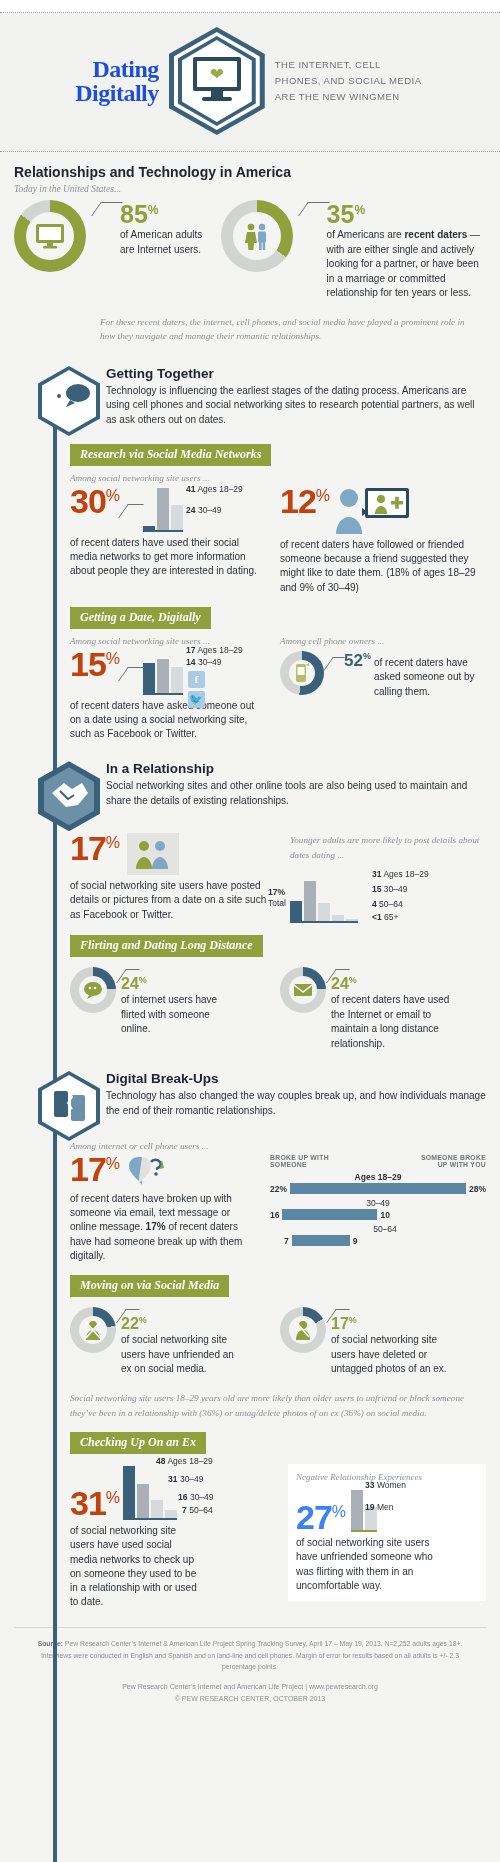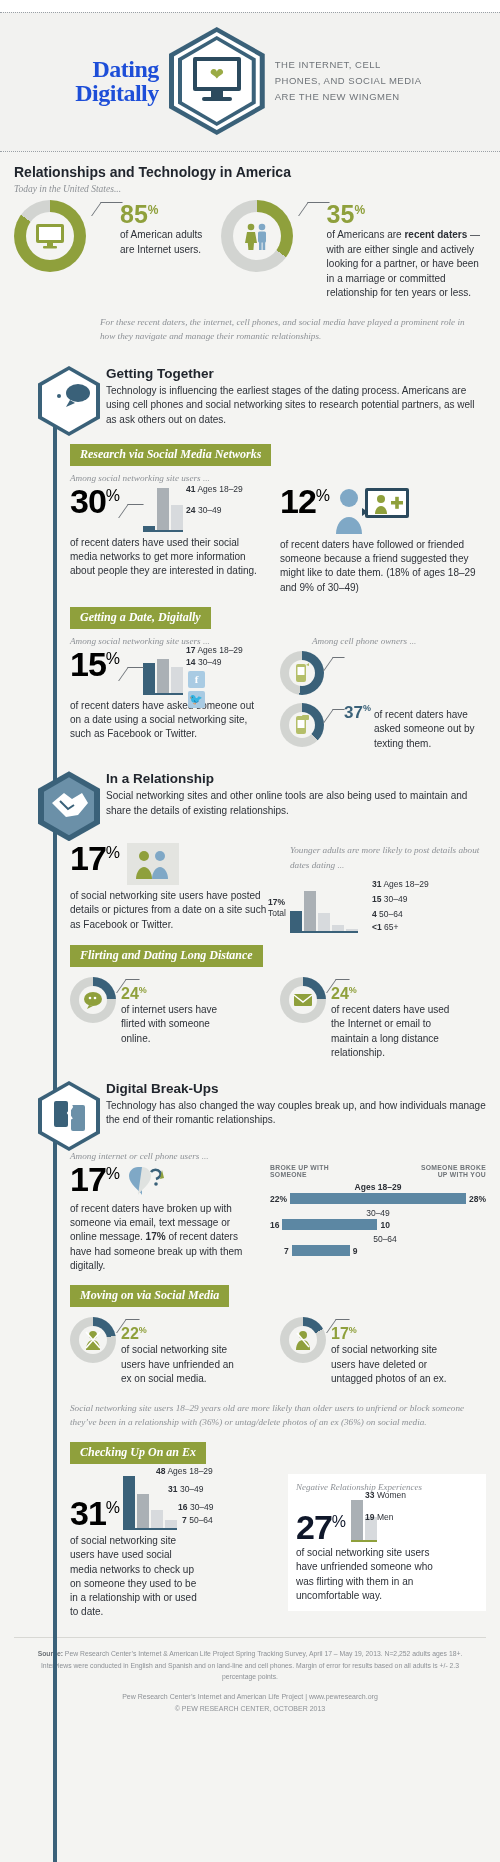--- a/index.html
+++ b/index.html
@@ -60,23 +60,23 @@
   .hexmark svg { position: absolute; inset: 0; }
 
   .blockhead { margin-left: 92px; }
   .blockhead h3 { font-size: 13.5px; font-weight: bold; color: #21262e; margin-bottom: 3px; }
   .blockhead p { font-size: 10px; line-height: 1.45; color: #2d3138; }
 
   
   .ribbon { background: #8fa03c; color: #fff; font-family: "Liberation Serif", serif; font-style: italic; font-weight: bold; font-size: 12px; padding: 3px 10px 4px 10px; display: inline-block; margin: 12px 0 0 56px; }
   .sub-among { font-family: "Liberation Serif", serif; font-style: italic; font-size: 9.2px; color: #8d9196; margin: 7px 0 3px 0; }
 
-  .bignum { font-size: 34px; font-weight: bold; color: #000000; line-height: 0.9; letter-spacing: -1px; }
+  .bignum { font-size: 34px; font-weight: bold; color: #c2410c; line-height: 0.9; letter-spacing: -1px; }
   .bignum sup { font-size: 16px; font-weight: normal; }
-  .bignum.green { color: #0f172a; }
+  .bignum.green { color: #3b82f6; }
   .desc { font-size: 10px; line-height: 1.42; color: #2d3138; margin-top: 4px; }
 
   
   .minibars { display: flex; align-items: flex-end; gap: 2px; border-bottom: 2px solid #3a6179; height: 58px; }
   .minibars .b { width: 12px; }
   .bl-dark { background: #3a6179; }
   .bl-mid { background: #aab0b5; }
   .bl-light { background: #d7dadd; }
   .bar-lab { font-size: 8.5px; color: #2d3138; line-height: 1.3; white-space: nowrap; }
   .bar-lab b { font-weight: bold; }
@@ -242,21 +242,21 @@
           <div class="desc">of recent daters have followed or friended someone because a friend suggested they might like to date them. (18% of ages 18–29 and 9% of 30–49)</div>
         </div>
       </div>
     </div>
 
     
     <div class="ribbon">Getting a Date, Digitally</div>
     <div style="margin-left:56px;">
       <div class="row">
         <div class="sub-among" style="width:200px;">Among social networking site users ...</div>
-        <div class="sub-among" style="flex:1;margin-left:32px;">Among cell phone owners ...</div>
+        <div class="sub-among" style="flex:1;">Among cell phone owners ...</div>
       </div>
       <div class="row" style="align-items:flex-start;">
         <div style="width:200px;">
           <div style="display:flex; align-items:flex-start; gap:4px;">
             <div class="bignum"><span>15</span><sup>%</sup></div>
             <div class="leader" style="margin-top:18px; width:16px;"></div>
             <div style="display:flex; align-items:flex-end;">
               <div class="minibars" style="height:46px;">
                 <div class="b bl-dark" style="height:30px;"></div>
                 <div class="b bl-mid" style="height:34px;"></div>
@@ -279,36 +279,24 @@
             <div class="donut" style="width:44px;height:44px;flex:none;background:conic-gradient(#3a6179 0 52%, #d2d4d1 52% 100%);">
               <div class="hole" style="inset:9px;">
                   <svg width="16" height="20" viewBox="0 0 16 20">
                     <rect x="2" y="1" width="10" height="18" rx="2" fill="#b5bf6a"></rect>
                     <rect x="3.5" y="4" width="7" height="8" fill="#fff"></rect>
                     <path d="M12 2l3-2 0 3z" fill="#b5bf6a"></path>
                   </svg>
                 </div>
             </div>
             <div class="leader" style="margin-top:6px; width:12px;"></div>
-          </div>
-          <div style="display:flex; align-items:flex-start; gap:4px;">
-            <div class="donut" style="width:44px;height:44px;flex:none;background:conic-gradient(#3a6179 0 37%, #d2d4d1 37% 100%);">
-              <div class="hole" style="inset:9px;">
-                  <svg width="16" height="20" viewBox="0 0 16 20">
-                    <rect x="2" y="1" width="10" height="18" rx="2" fill="#b5bf6a"></rect>
-                    <rect x="3.5" y="5" width="7" height="8" fill="#fff"></rect>
-                    <rect x="8" y="0" width="7" height="5" rx="1" fill="#b5bf6a"></rect>
-                  </svg>
-                </div>
-            </div>
-            <div class="leader" style="margin-top:6px; width:12px;"></div>
             <div style="flex:1;">
               <div style="display:flex; align-items:baseline; gap:3px;">
-                <div style="font-size:17px;font-weight:bold;color:#3a6179;"><span>37</span><sup style="font-size:9px">%</sup></div>
-                <div class="stat-txt" style="max-width:110px;">of recent daters have asked someone out by texting them.</div>
+                <div style="font-size:17px;font-weight:bold;color:#3a6179;"><span>52</span><sup style="font-size:9px">%</sup></div>
+                <div class="stat-txt" style="max-width:110px;">of recent daters have asked someone out by calling them.</div>
               </div>
             </div>
           </div>
         </div>
       </div>
     </div>
 
     
     <div style="position:relative; margin-top:20px; min-height:62px;">
       <div class="hexmark" style="top:0;">

